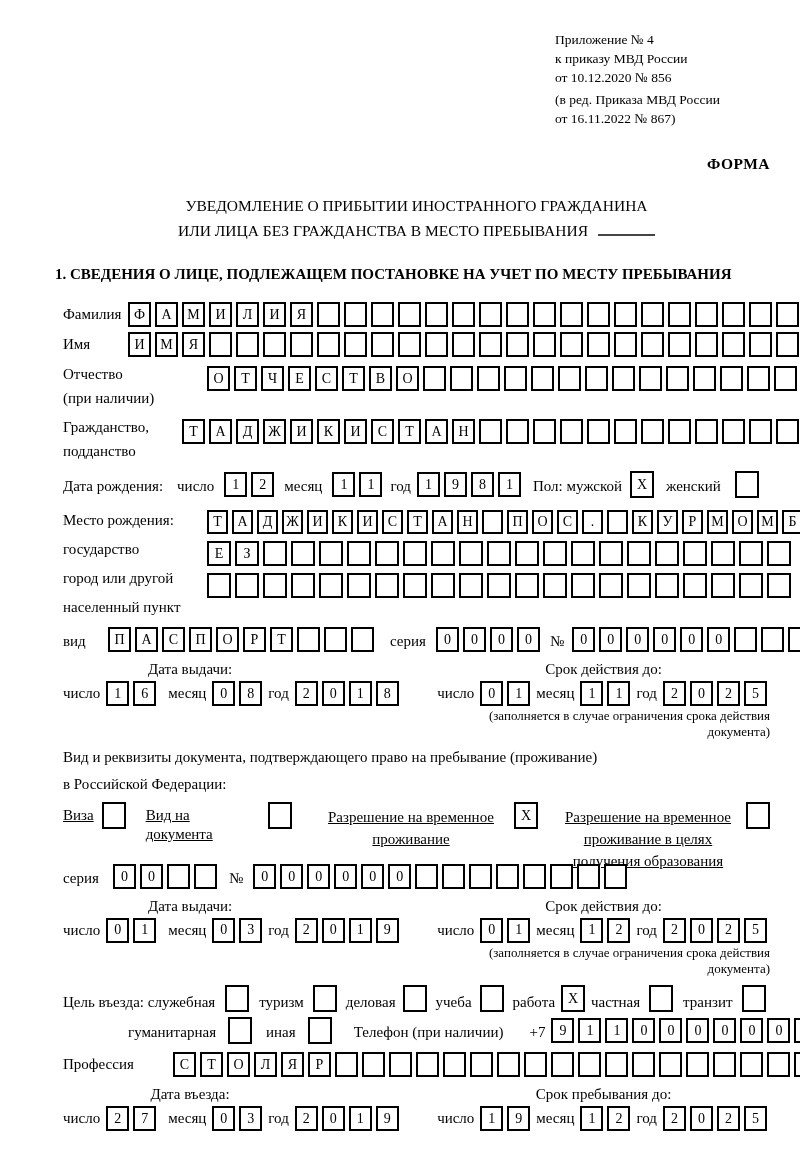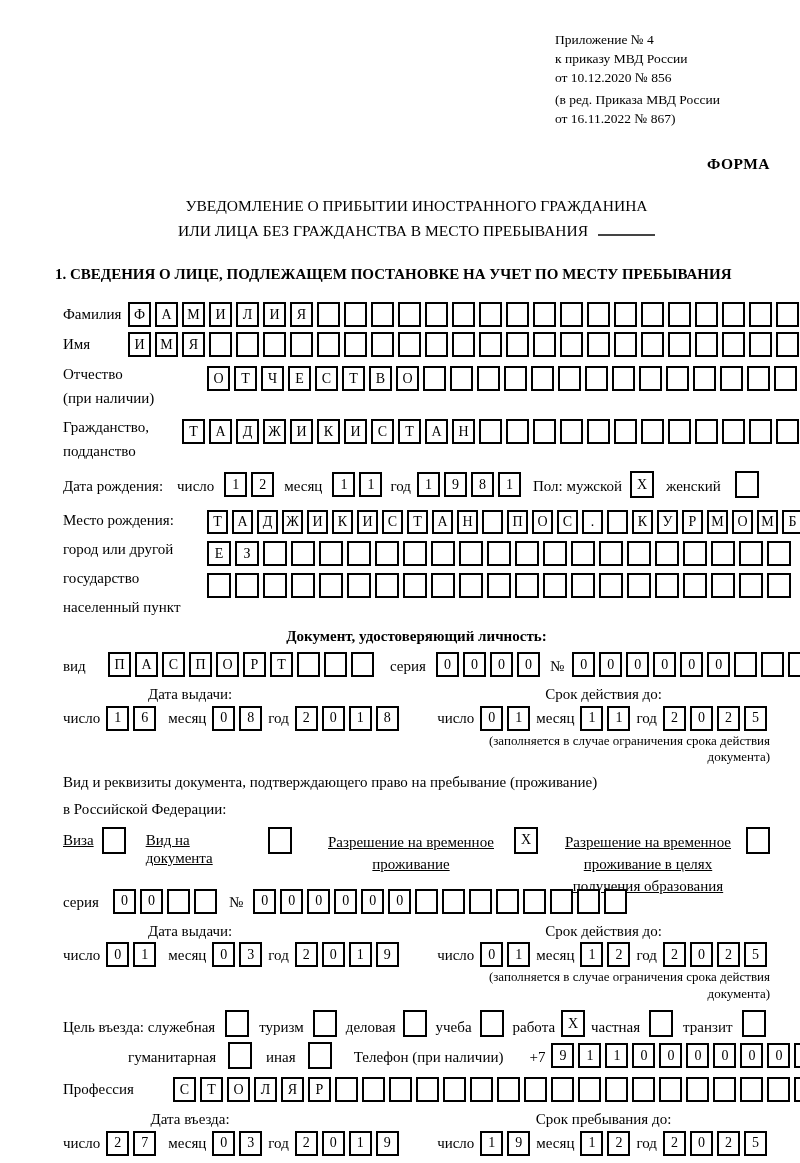--- a/index.html
+++ b/index.html
@@ -225,22 +225,22 @@
       </span>
     <span class="inlbl" style="margin-left:12px">женский</span>
     <span class="cells checkbox" style="margin-left:14px">
         <span class="cell"></span>
       </span>
   </div>
 
   <div class="row mt8">
     <div class="lbl-col" style="width:144px;line-height:29px;">
       <div>Место рождения:</div>
+      <div>государство</div>
       <div>город или другой</div>
-      <div>государство</div>
       <div>населенный пункт</div>
     </div>
     <div class="grid-col mt4">
       <div class="cells narrow">
           <span class="cell">Т</span>
           <span class="cell">А</span>
           <span class="cell">Д</span>
           <span class="cell">Ж</span>
           <span class="cell">И</span>
           <span class="cell">К</span>
@@ -305,21 +305,20 @@
           <span class="cell"></span>
           <span class="cell"></span>
           <span class="cell"></span>
           <span class="cell"></span>
           <span class="cell"></span>
           <span class="cell"></span>
         </div>
     </div>
   </div>
 
-  <div class="dochead">Документ, удостоверяющий личность:</div>
 
   <div class="row" style="align-items:center;white-space:nowrap;">
     <span class="inlbl" style="width:45px">вид</span>
     <span class="cells">
         <span class="cell">П</span>
         <span class="cell">А</span>
         <span class="cell">С</span>
         <span class="cell">П</span>
         <span class="cell">О</span>
         <span class="cell">Р</span>

